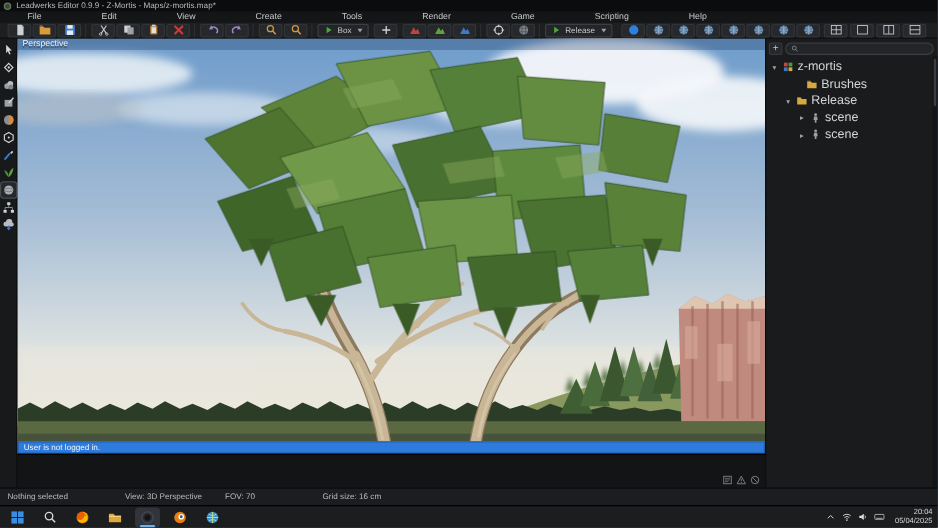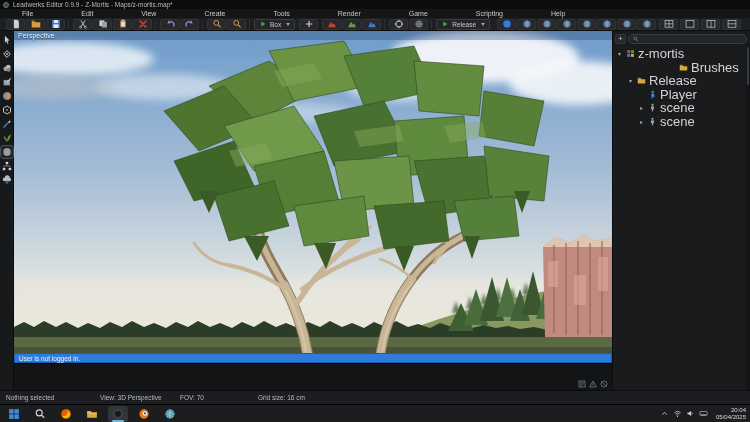--- a/index.html
+++ b/index.html
@@ -57,21 +57,21 @@
   .panel-add { width:11px; height:10px; background:#26282b; border:1px solid #34373b; border-radius:2px;
     color:#c8c9ca; font-size:8px; line-height:8px; text-align:center; }
   .search-box { flex:1; height:10px; background:#232528; border:1px solid #3a3d42; border-radius:5px;
     display:flex; align-items:center; padding-left:4px; gap:2px; }
   .search-box svg { width:6px; height:6px; }
   .search-input { border:none; outline:none; background:transparent; color:#c8c9ca; font-size:6.5px; width:90px; }
   .tree { flex:1; padding-top:2px; position:relative; }
   .tree-row { height:13.5px; display:flex; align-items:center; gap:3px; }
   .tree-row .exp { width:7px; text-align:center; font-size:6px; color:#9aa0a6; }
   .tree-row .icn svg { width:9px; height:9px; }
-  .tree-row .tlabel { font-size:13px; color:#d2d4d6; }
+  .tree-row .tlabel { font-size:10px; color:#d2d4d6; }
   .vscroll { position:absolute; right:0; top:14px; bottom:0; width:4px; background:#141517; }
   .vscroll .thumb { position:absolute; top:2px; left:1px; width:2px; height:38px; background:#3a3d42; border-radius:1px; }
 
   
   .statusbar { height:14px; background:#1b1d20; border-top:1px solid #0a0b0c; position:relative; }
   .statusbar span { position:absolute; top:3px; font-size:6.5px; color:#b8babd; white-space:nowrap; }
   #st-sel { left:6px; } #st-view { left:100px; } #st-fov { left:180px; } #st-grid { left:258px; }
 
   
   .taskbar { height:18px; background:#1c1d1f; border-top:1px solid #000; display:flex; align-items:center; padding:0 4px; }
@@ -643,49 +643,39 @@
             <span class="icn ">
               <svg viewBox="0 0 12 12">
                 <rect x="1.5" y="1.5" width="4" height="4" fill="#c0483c"></rect>
                 <rect x="6.5" y="1.5" width="4" height="4" fill="#4a9a3c"></rect>
                 <rect x="1.5" y="6.5" width="4" height="4" fill="#3b79c9"></rect>
                 <rect x="6.5" y="6.5" width="4" height="4" fill="#d9a83c"></rect>
               </svg>
             </span>
             <span class="tlabel">z-mortis</span>
           </div>
-          <div class="tree-row" style="padding-left: 8px; margin-left: 48px;">
+          <div class="tree-row" style="padding-left: 22px;">
             <span class="exp"></span>
             <span class="icn ">
               <svg viewBox="0 0 12 12">
                 <path d="M1 3h4l1 1.2h5V10H1z" fill="#d9a83c"></path>
                 <path d="M1 3V2.2h3.4l.6.8z" fill="#b5852e"></path>
               </svg>
             </span>
             <span class="tlabel">Brushes</span>
           </div>
           <div class="tree-row" style="padding-left: 14px;">
             <span class="exp">▾</span>
             <span class="icn ">
               <svg viewBox="0 0 12 12">
                 <path d="M1 3h4l1 1.2h5V10H1z" fill="#d9a83c"></path>
                 <path d="M1 3V2.2h3.4l.6.8z" fill="#b5852e"></path>
               </svg>
             </span>
             <span class="tlabel">Release</span>
-          </div>
-          <div class="tree-row" style="padding-left: 25px;">
-            <span class="exp"></span>
-            <span class="icn ">
-              <svg viewBox="0 0 12 12">
-                <circle cx="6.2" cy="2.6" r="1.5" fill="#4a90d9"></circle>
-                <path d="M6 4.3L3.8 6.8l1.5.9L4.4 11h1.7l1-2.7 1.9 1.3-.9-3.2-.6-1.8z" fill="#4a90d9"></path>
-              </svg>
-            </span>
-            <span class="tlabel">Player</span>
           </div>
           <div class="tree-row" style="padding-left: 25px;">
             <span class="exp">▸</span>
             <span class="icn ">
               <svg viewBox="0 0 12 12">
                 <circle cx="6" cy="2.4" r="1.5" fill="#9aa0a6"></circle>
                 <path d="M4.3 4.3h3.4L8.2 8H6.9v3H5.1V8H3.8z" fill="#9aa0a6"></path>
               </svg>
             </span>
             <span class="tlabel">scene</span>

